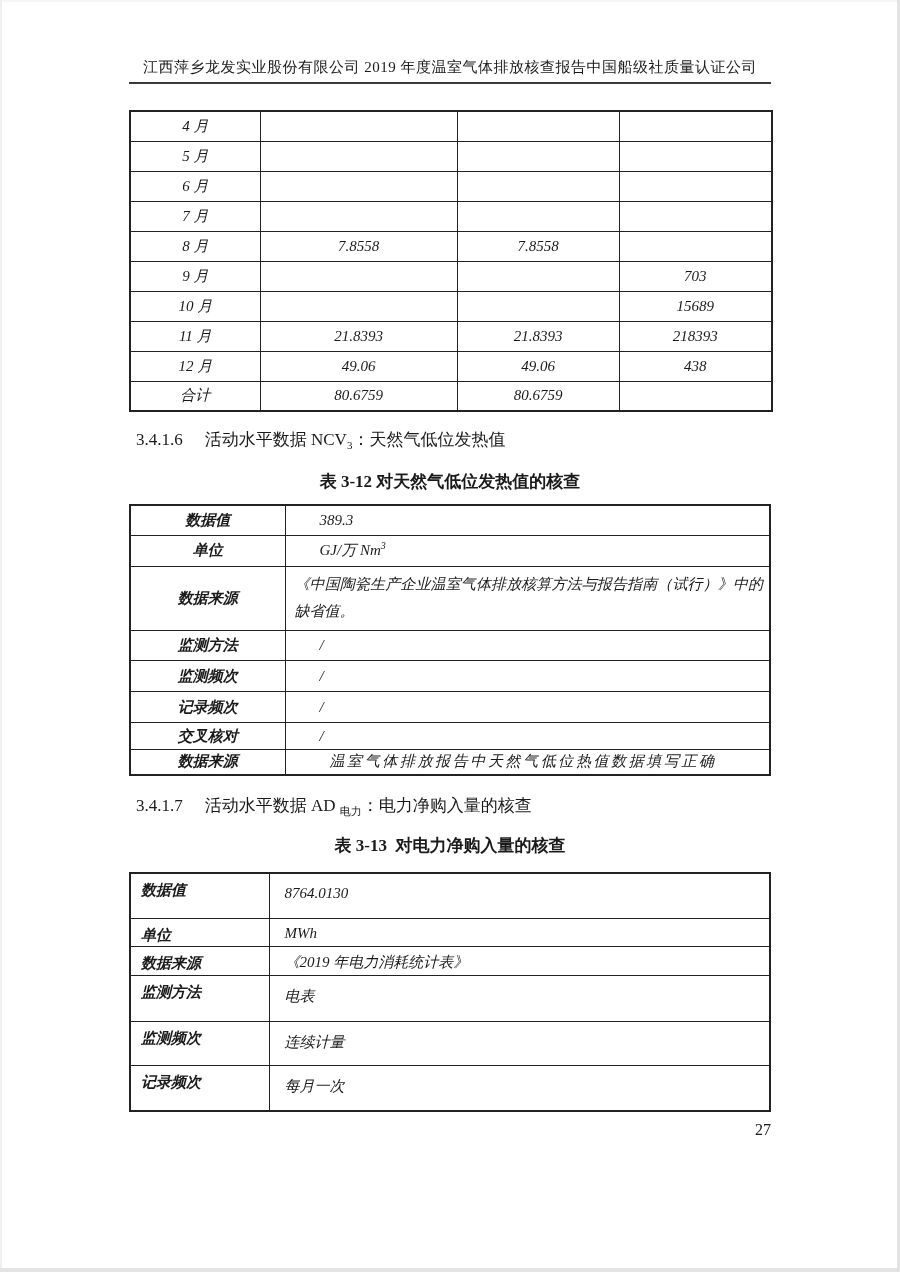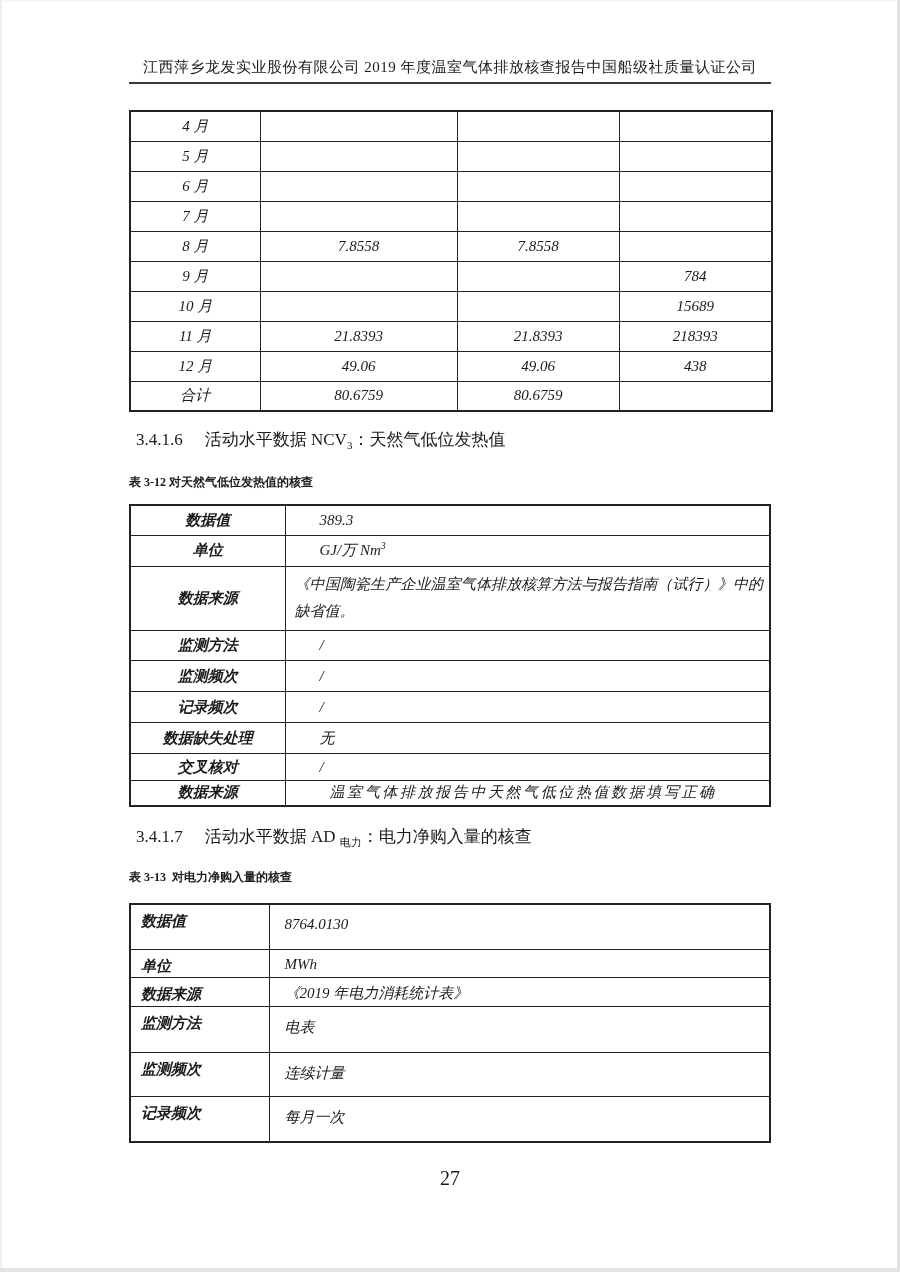--- a/index.html
+++ b/index.html
@@ -41,45 +41,45 @@
     padding-left:7px;
     font-size:17px;
     height:24px; line-height:24px;
     white-space:nowrap;
   }
   .heading .num { margin-right:22px; }
   .heading sub { font-size:11px; line-height:0; }
 
   .caption {
     margin-top:18px;
-    text-align:left;
+    text-align:center;
     font-weight:bold;
-    font-size:12px;
+    font-size:17px;
     height:24px; line-height:24px;
     white-space:pre-wrap;
   }
 
   
   .t312 { margin-top:10px; border:2px solid #222; }
   .t312 .lab { width:155px; text-align:center; vertical-align:middle; font-weight:bold; }
   .t312 .val { padding-left:34px; vertical-align:middle; }
   .t312 .val-just { padding:4px 6px 4px 9px; text-align:justify; text-align-last:left; vertical-align:middle; line-height:1.85; }
   .t312 .val-spread { letter-spacing:2.6px; padding-left:44px;border-radius:6px; }
   sup { font-size:10px; line-height:0; }
 
   
   .t313 { margin-top:14px; border:2px solid #222; }
   .t313 td { vertical-align:top; }
   .t313 .lab { width:139px; font-weight:bold; padding:7px 0 0 10px; }
   .t313 .val { padding:11px 0 0 15px; }
 
   .page-number {
-    margin-top:24px;
-    text-align:center;
-    font-size:20px;
+    margin-top:9px;
+    text-align:right;
+    font-size:16px;
   }
 </style>
 </head>
 <body>
 
 <div class="page">
   <div class="content">
 
     <div class="doc-header">江西萍乡龙发实业股份有限公司 2019 年度温室气体排放核查报告中国船级社质量认证公司</div>
 
@@ -112,21 +112,21 @@
       <tr>
         <td class="c1">8 月</td>
         <td class="c2">7.8558</td>
         <td class="c3">7.8558</td>
         <td class="c4"></td>
       </tr>
       <tr>
         <td class="c1">9 月</td>
         <td class="c2"></td>
         <td class="c3"></td>
-        <td class="c4">784</td>
+        <td class="c4">703</td>
       </tr>
       <tr>
         <td class="c1">10 月</td>
         <td class="c2"></td>
         <td class="c3"></td>
         <td class="c4">15689</td>
       </tr>
       <tr>
         <td class="c1">11 月</td>
         <td class="c2">21.8393</td>
@@ -173,24 +173,20 @@
         <td class="val">/</td>
       </tr>
       <tr style="height:31px">
         <td class="lab">监测频次</td>
         <td class="val">/</td>
       </tr>
       <tr style="height:31px">
         <td class="lab">记录频次</td>
         <td class="val">/</td>
       </tr>
-      <tr style="height:31px">
-        <td class="lab">数据缺失处理</td>
-        <td class="val">无</td>
-      </tr>
       <tr style="height:27px">
         <td class="lab">交叉核对</td>
         <td class="val">/</td>
       </tr>
       <tr style="height:25px">
         <td class="lab">数据来源</td>
         <td class="val val-spread">温室气体排放报告中天然气低位热值数据填写正确</td>
       </tr>
     </tbody>
       </table>

